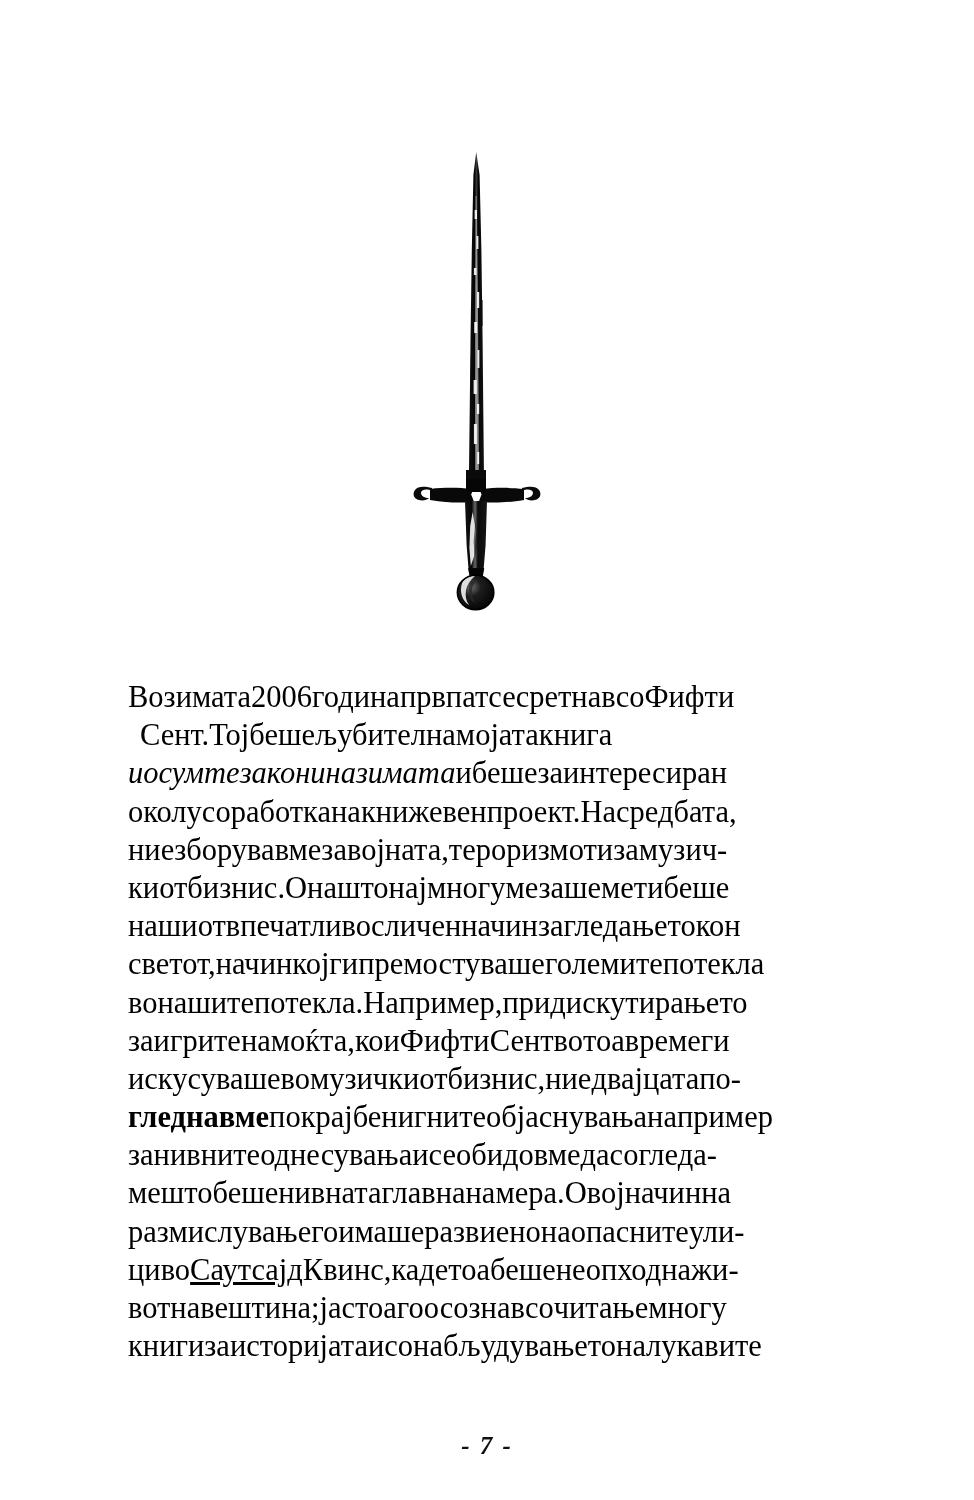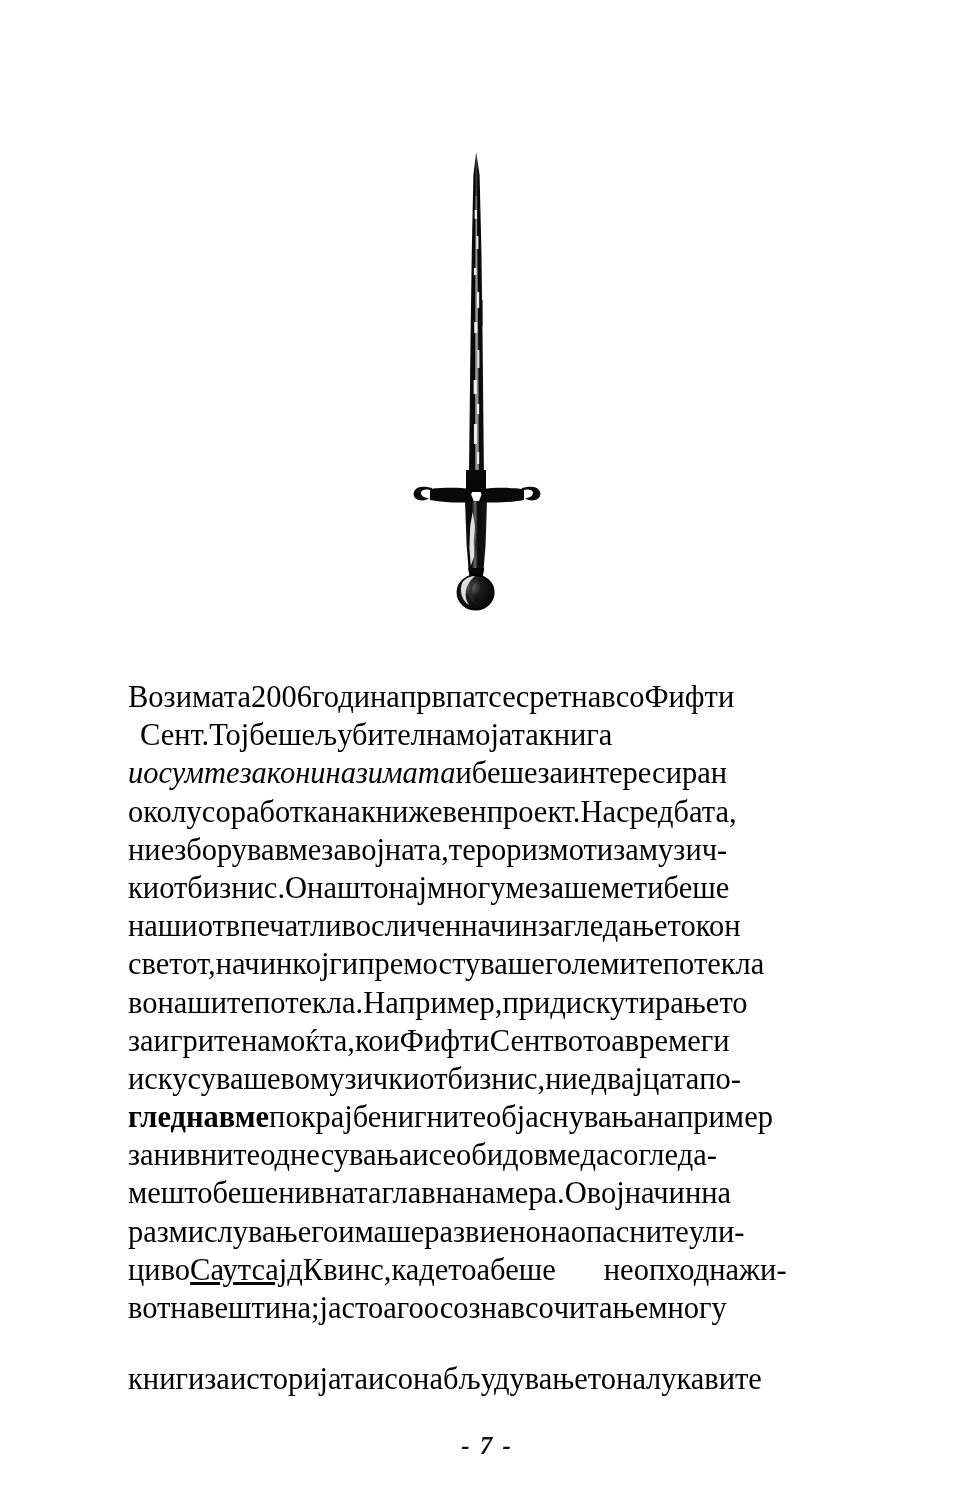--- a/index.html
+++ b/index.html
@@ -374,38 +374,38 @@
           <span style="white-space: pre;"><span>ули-</span></span>
         </div>
         <div class="tline" style="display: flex; flex-wrap: nowrap; justify-content: space-between; align-items: baseline;">
           <span style="white-space: pre;"><span>ци</span></span>
           <span style="white-space: pre;"><span>во</span></span>
           <span style="white-space: pre; text-decoration: underline;"><span>Саутсајд</span></span>
           <span style="white-space: pre;"><span>Квинс,</span></span>
           <span style="white-space: pre;"><span>каде</span></span>
           <span style="white-space: pre;"><span>тоа</span></span>
           <span style="white-space: pre;"><span>беше</span></span>
-          <span style="white-space: pre; margin-left: 48px;"><span>неопходна</span></span>
+          <span style="white-space: pre;"><span>неопходна</span></span>
           <span style="white-space: pre;"><span>жи-</span></span>
         </div>
         <div class="tline" style="display: flex; flex-wrap: nowrap; justify-content: space-between; align-items: baseline;">
           <span style="white-space: pre;"><span>вотна</span></span>
           <span style="white-space: pre;"><span>вештина;</span></span>
           <span style="white-space: pre;"><span>јас</span></span>
           <span style="white-space: pre;"><span>тоа</span></span>
           <span style="white-space: pre;"><span>го</span></span>
           <span style="white-space: pre;"><span>осознав</span></span>
           <span style="white-space: pre;"><span>со</span></span>
           <span style="white-space: pre;"><span>читање</span></span>
           <span style="white-space: pre;"><span>многу</span></span>
         </div>
         <div class="tline last" style="display: flex; flex-wrap: nowrap; justify-content: flex-start; align-items: baseline;">
           <span style="white-space: pre;"><span>книги</span></span>
           <span style="white-space: pre;"><span>за</span></span>
-          <span style="white-space: pre; margin-top: 33px;"><span>историјата</span></span>
+          <span style="white-space: pre;"><span>историјата</span></span>
           <span style="white-space: pre;"><span>и</span></span>
           <span style="white-space: pre;"><span>со</span></span>
           <span style="white-space: pre;"><span>набљудувањето</span></span>
           <span style="white-space: pre;"><span>на</span></span>
           <span style="white-space: pre;"><span>лукавите</span></span>
         </div>
       </div>
   </div>
 
   <div class="folio">- 7 -</div>

